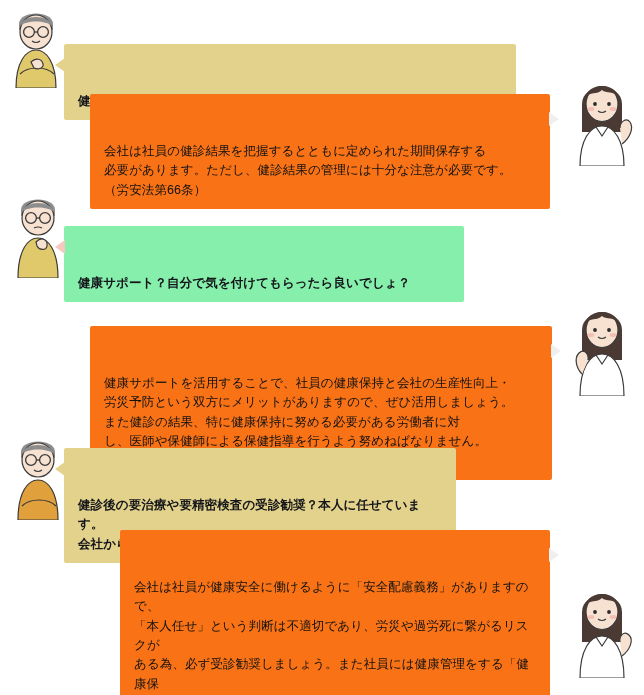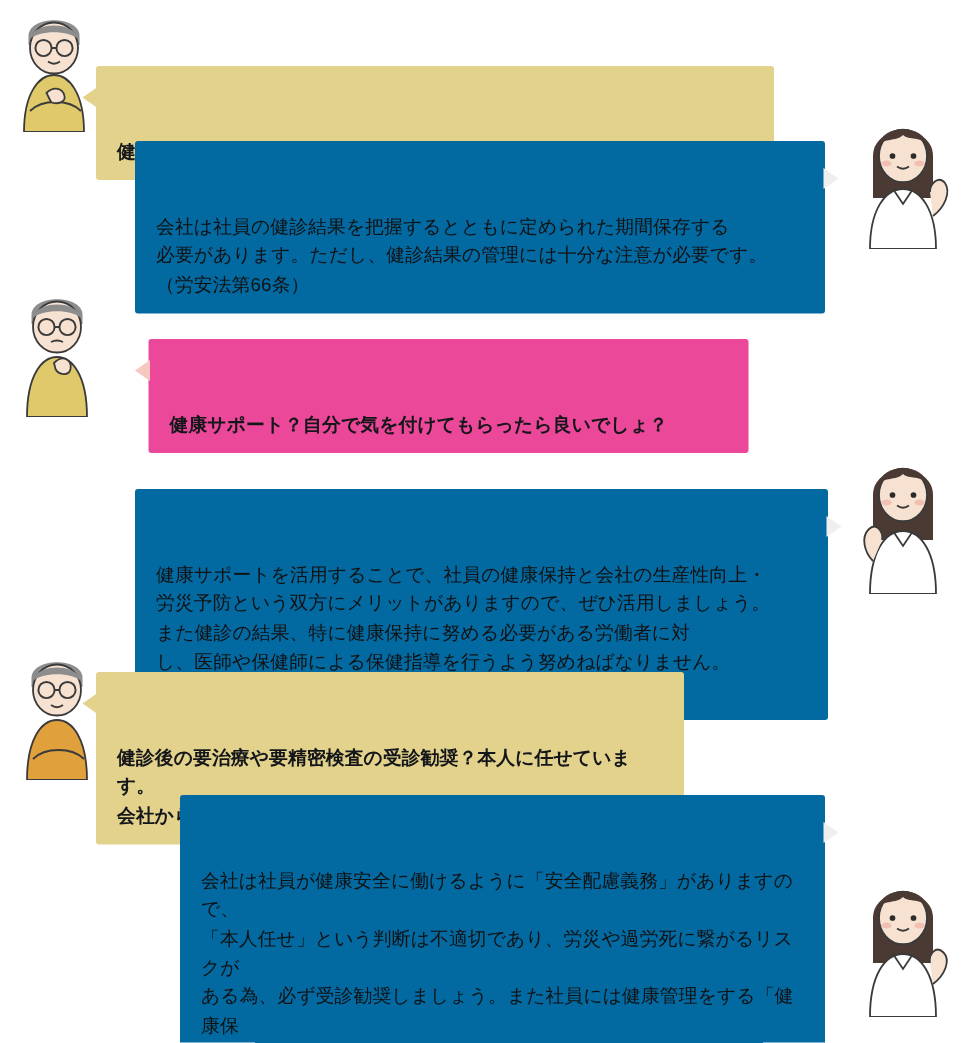--- a/index.html
+++ b/index.html
@@ -30,26 +30,26 @@
     font-size: 12.5px;
     line-height: 1.55;
     letter-spacing: 0.1px;
     white-space: pre-line;
   }
   .bubble.q {
     font-weight: bold;
     border-radius: 2px;
   }
   .bubble.a {
-    background: #0369a1;
+    background: #f97316;
     color: #111;
     border-radius: 2px;
   }
   .bubble.yellow { background: #e3d28c; color: #14161a; }
-  .bubble.pink   { background: #ec4899; color: #14161a; margin-left: 35px; }
+  .bubble.pink   { background: #86efac; color: #14161a; }
 
   
   .tail-left {
     position: absolute;
     left: -9px;
     top: 14px;
     width: 0; height: 0;
     border-top: 7px solid transparent;
     border-bottom: 7px solid transparent;
     border-right: 10px solid currentColor;

